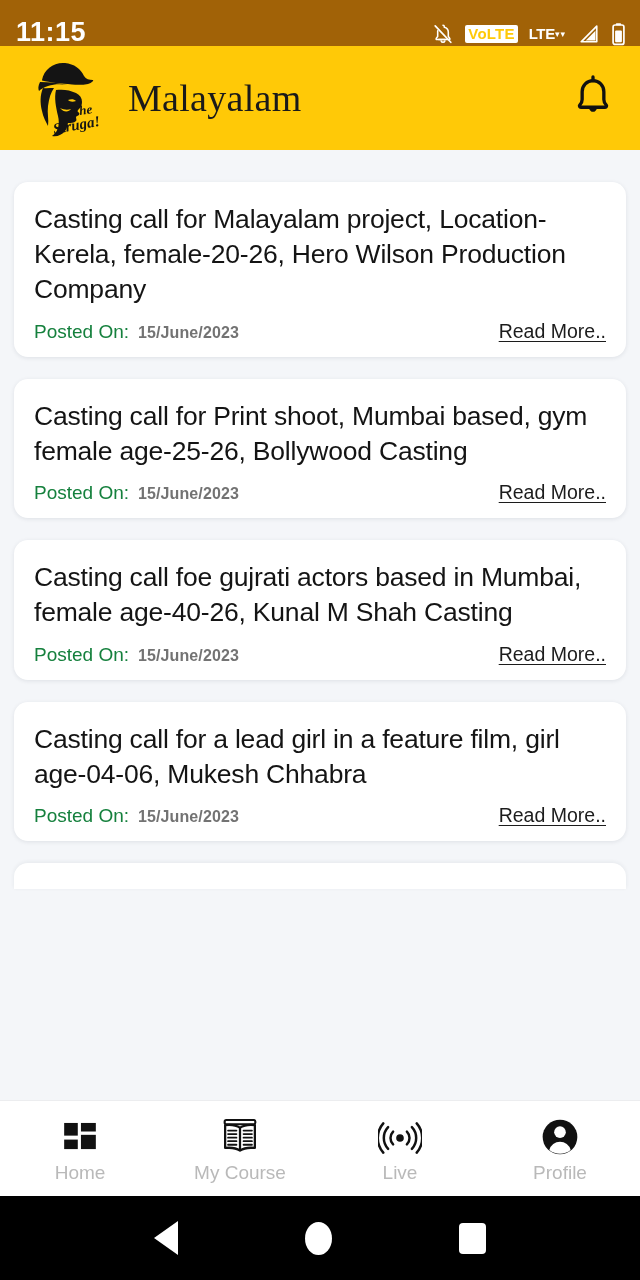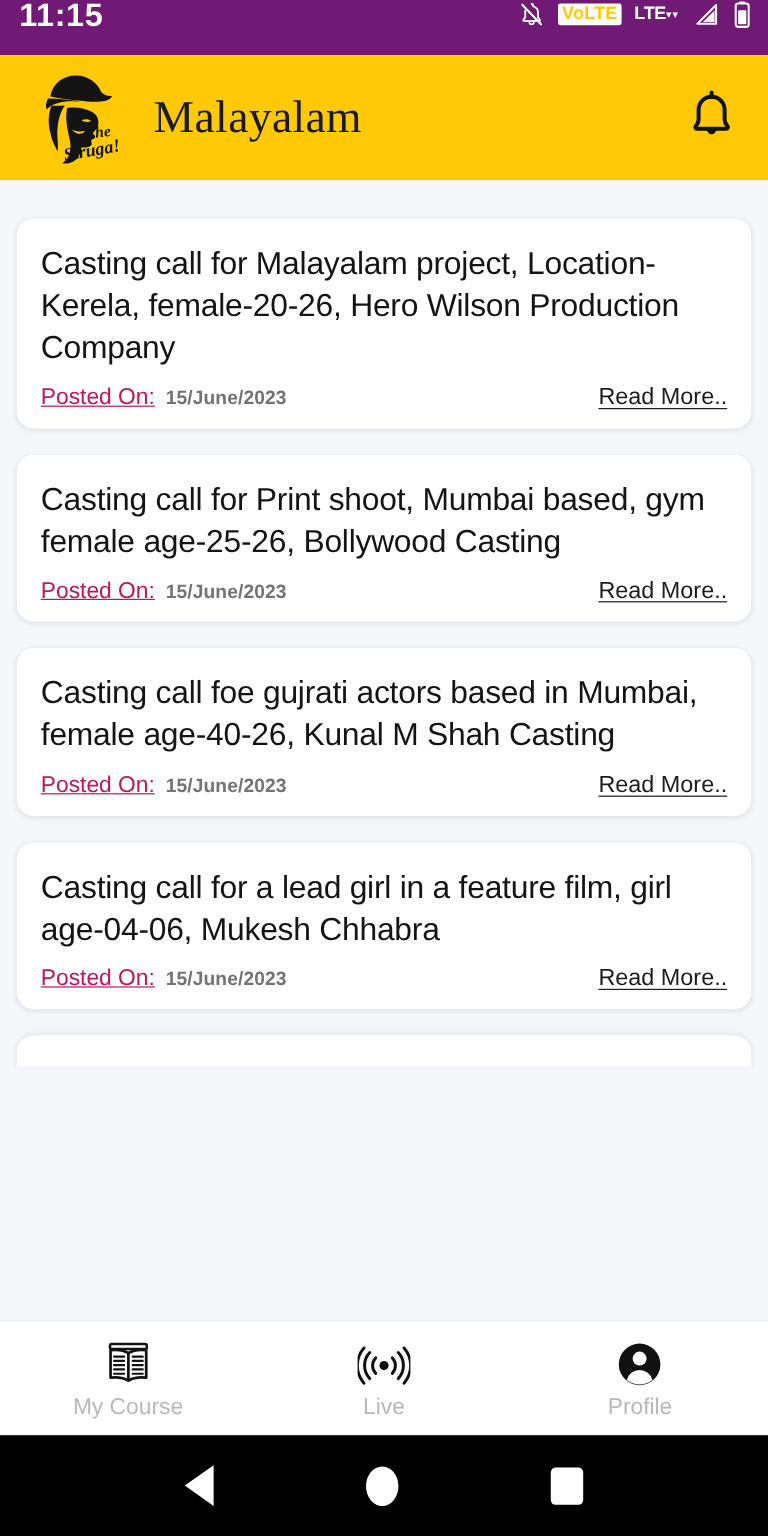--- a/index.html
+++ b/index.html
@@ -6,22 +6,22 @@
   html,body {
     width:640px; height:1280px;
     font-family:"Liberation Sans", sans-serif;
     background:#F4F6F9;
     overflow:hidden;
   }
   #screen { position:relative; width:640px; height:1280px; background:#F4F6F9; }
 
   
   .statusbar{
-    height:46px; background:#701a75;
-    display:flex; align-items:flex-start; justify-content:space-between;
+    height:46px; background:#a16207;
+    display:flex; align-items:flex-end; justify-content:space-between;
     padding:0 14px 0 16px;
   }
   .clock{ color:#FFFFFF; font-size:27px; font-weight:700; letter-spacing:.5px; line-height:1; }
   .status-icons{ display:flex; align-items:center; gap:11px; }
   .si{ display:block; }
   .volte{
     color:#FFC907; background:#FFFFFF; font-size:15px; font-weight:700;
     padding:1px 3px; border-radius:2px; line-height:1.05; letter-spacing:.2px;
   }
   .lte-wrap{ display:flex; flex-direction:row; align-items:center; line-height:1; }
@@ -53,21 +53,21 @@
   }
   .card-title{
     font-size:26.5px; line-height:1.33; color:#141414; font-weight:400;
     letter-spacing:-.2px;
   }
   .card-footer{
     display:flex; align-items:baseline; justify-content:space-between;
     margin-top:12px;
   }
   .posted{ display:flex; align-items:baseline; gap:9px; }
-  .posted-label{ font-size:19px; color:#be185d;text-decoration:underline; }
+  .posted-label{ font-size:19px; color:#15803d; }
   .posted-date{ font-size:16px; color:#737373; font-weight:700; letter-spacing:.1px; }
   .read-more{
     font-size:19.5px; color:#1C1C1C; text-decoration:underline;
     text-underline-offset:3px;
   }
   .card-peek{
     background:#FFFFFF; border-radius:14px 14px 0 0; height:26px;
     box-shadow:0 -1px 4px rgba(30,40,60,.07);
   }
 
@@ -212,20 +212,31 @@
         </div>
         <a class="read-more">Read More..</a>
       </div>
     </div>
 
     <div class="card-peek"></div>
   </div>
 
   <div class="bottomnav">
 
+    <div class="navitem">
+      <span class="navicon">
+        <svg width="40" height="38" viewBox="0 0 24 24">
+          <rect x="2" y="2.5" width="8.6" height="8" fill="#111"></rect>
+          <rect x="12.6" y="2.5" width="9.4" height="5.4" fill="#111"></rect>
+          <rect x="2" y="13" width="8.6" height="6" fill="#111"></rect>
+          <rect x="12.6" y="10" width="9.4" height="9" fill="#111"></rect>
+        </svg>
+      </span>
+      <span class="navlabel">Home</span>
+    </div>
 
     <div class="navitem">
       <span class="navicon">
         <svg width="42" height="40" viewBox="0 0 26 24">
           <rect x="3.5" y="1.5" width="19" height="2.6" rx="1" fill="none" stroke="#111" stroke-width="1.3"></rect>
           <path d="M13 6.2c-2.4-1.6-5.6-2-9.2-1.6v14.2c3.6-.4 6.8 0 9.2 1.6 2.4-1.6 5.6-2 9.2-1.6V4.6c-3.6-.4-6.8 0-9.2 1.6z" fill="none" stroke="#111" stroke-width="1.4" stroke-linejoin="round"></path>
           <line x1="13" y1="6.2" x2="13" y2="20.4" stroke="#111" stroke-width="1.4"></line>
           <g stroke="#111" stroke-width="1.1" stroke-linecap="round">
             <line x1="5.6" y1="8" x2="10.8" y2="8"></line>
               <line x1="5.6" y1="10.2" x2="10.8" y2="10.2"></line>

